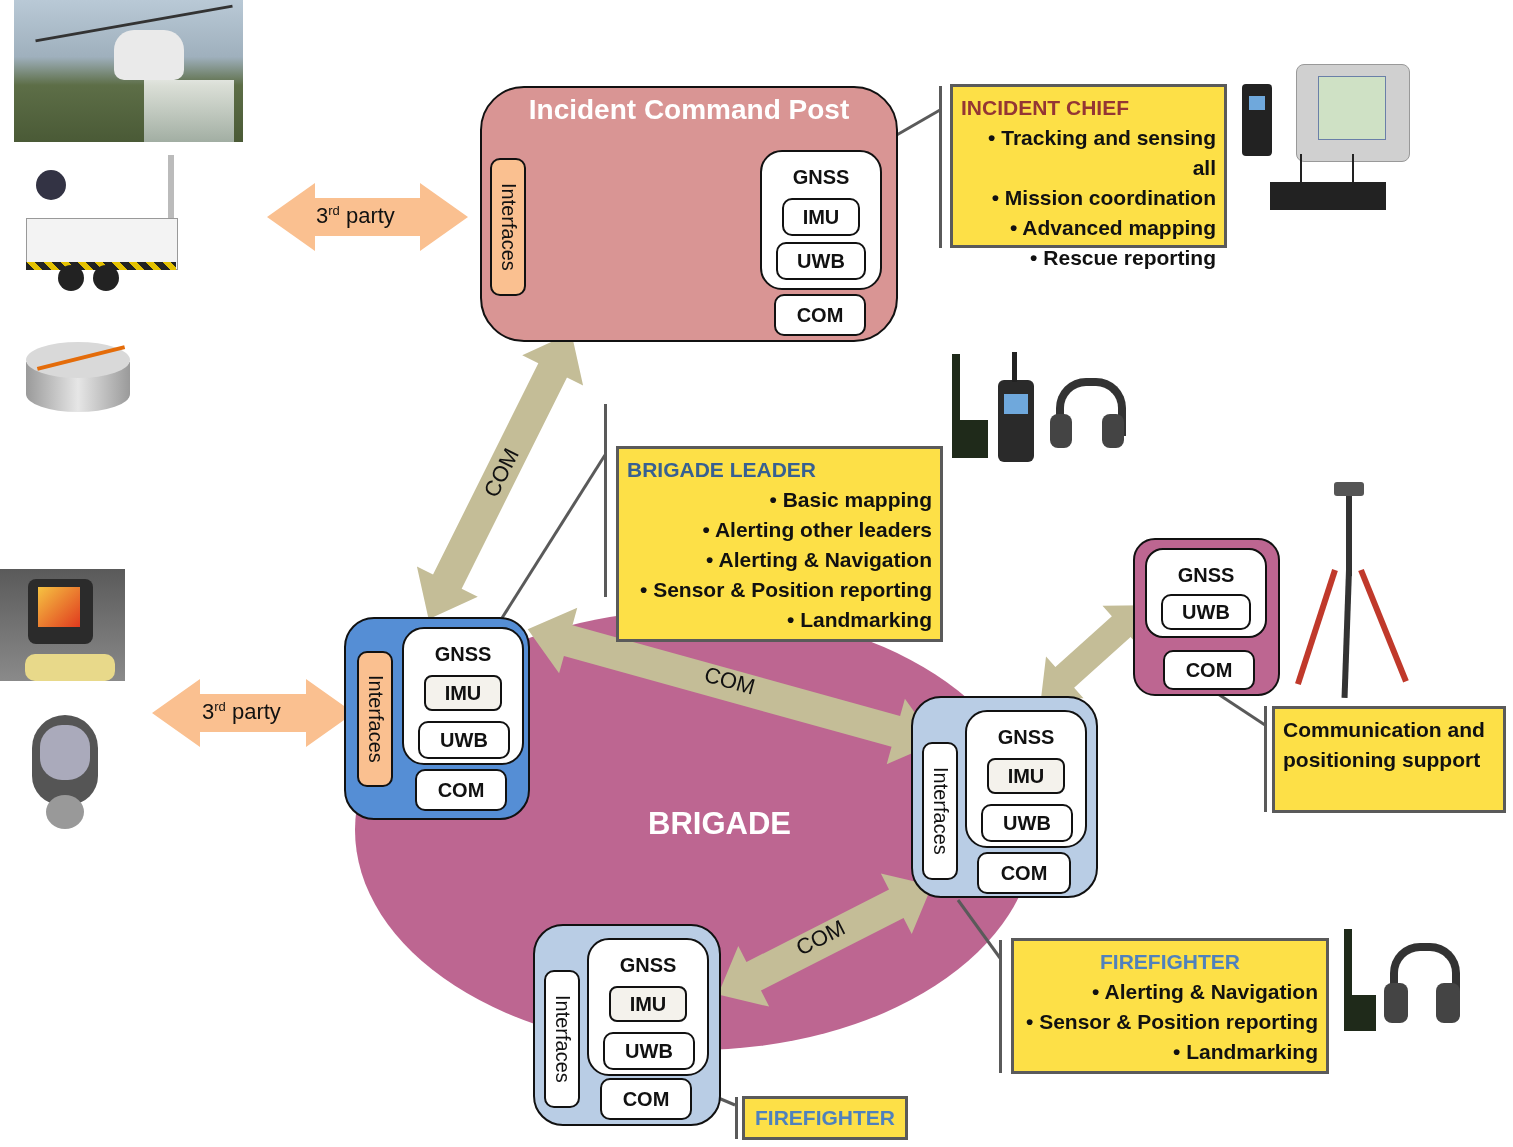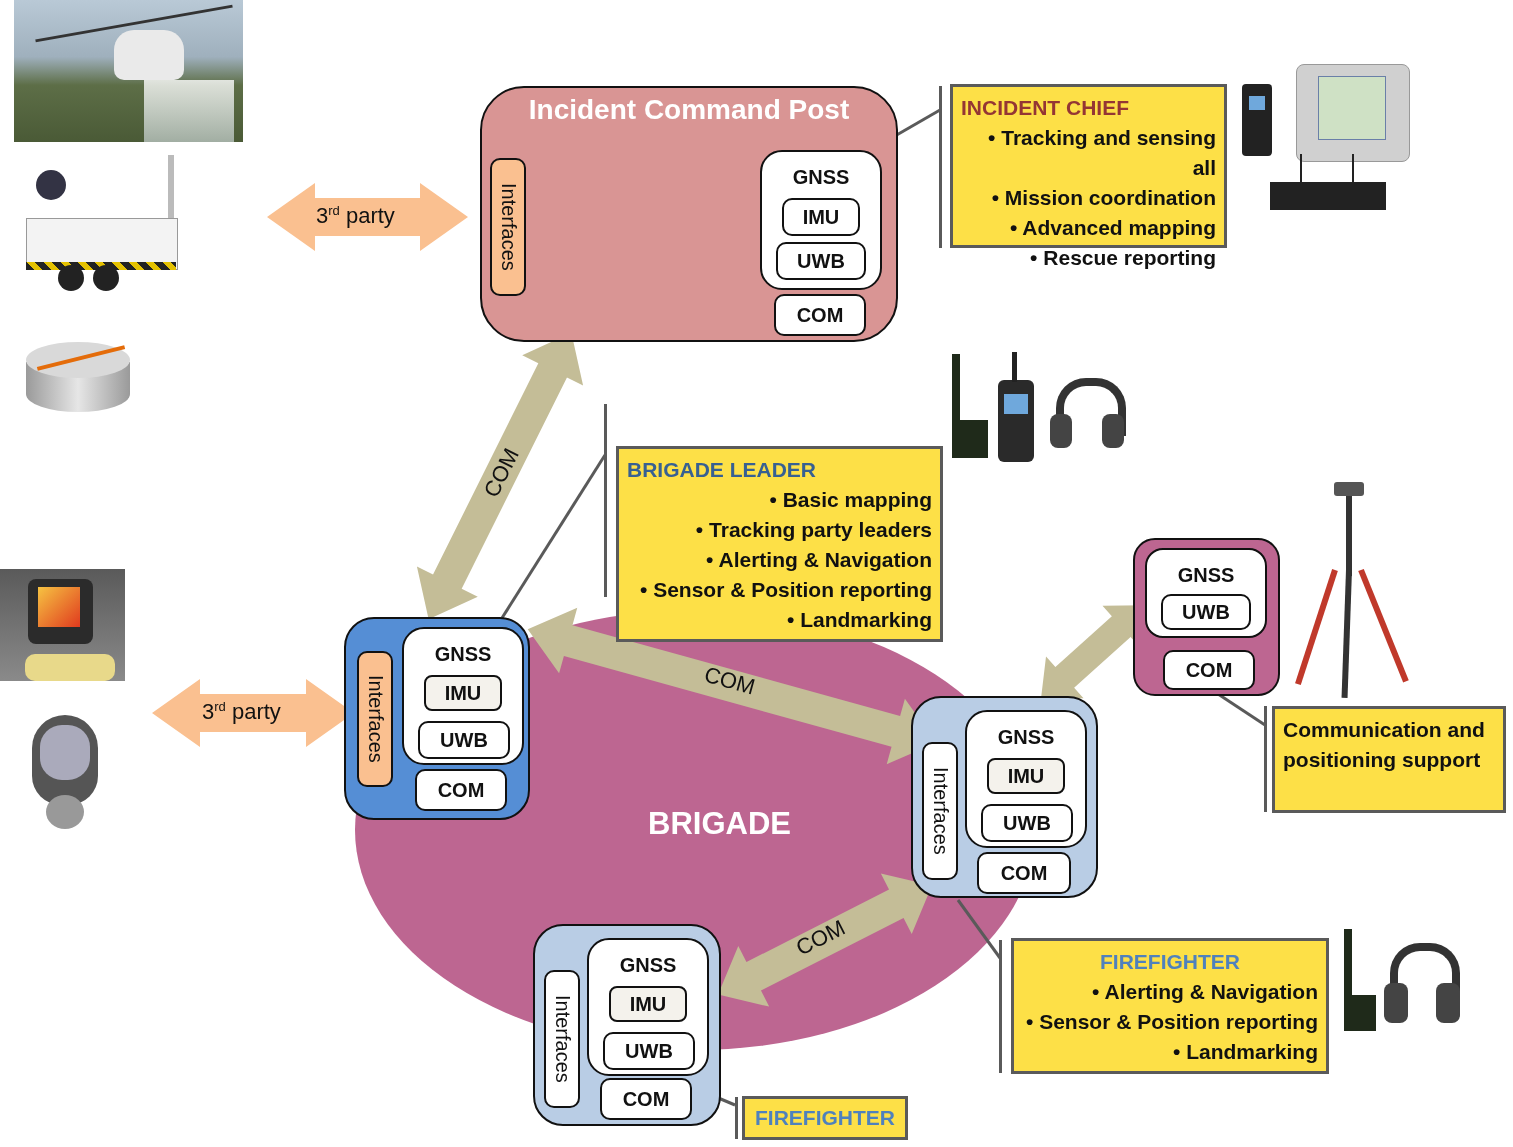--- a/index.html
+++ b/index.html
@@ -134,21 +134,21 @@
   <div class="abs" style="left:30px;top:120px;width:116px;height:28px;background:#222;"></div>
   <div class="abs" style="left:60px;top:92px;width:2px;height:30px;background:#222;"></div>
   <div class="abs" style="left:112px;top:92px;width:2px;height:30px;background:#222;"></div>
 </div>
 
 <div class="bar" style="left:604px;top:404px;height:193px;"></div>
 <div class="callout" style="left:616px;top:402px;width:327px;height:196px;margin-top:44px;">
   <div class="title blue">BRIGADE LEADER</div>
   <ul>
     <li>Basic mapping</li>
-    <li>Tracking party leaders</li>
+    <li>Alerting other leaders</li>
     <li>Alerting &amp; Navigation</li>
     <li>Sensor &amp; Position reporting</li>
     <li>Landmarking</li>
   </ul>
 </div>
 <div class="abs" style="left:946px;top:350px;width:190px;height:118px;">
   <div class="abs" style="left:6px;top:4px;width:8px;height:70px;background:#1f2a1a;"></div>
   <div class="abs" style="left:6px;top:70px;width:36px;height:38px;background:#1f2a1a;"></div>
   <div class="abs" style="left:52px;top:30px;width:36px;height:82px;background:#2a2a2a;border-radius:6px;"></div>
   <div class="abs" style="left:58px;top:44px;width:24px;height:20px;background:#6fa8dc;"></div>

